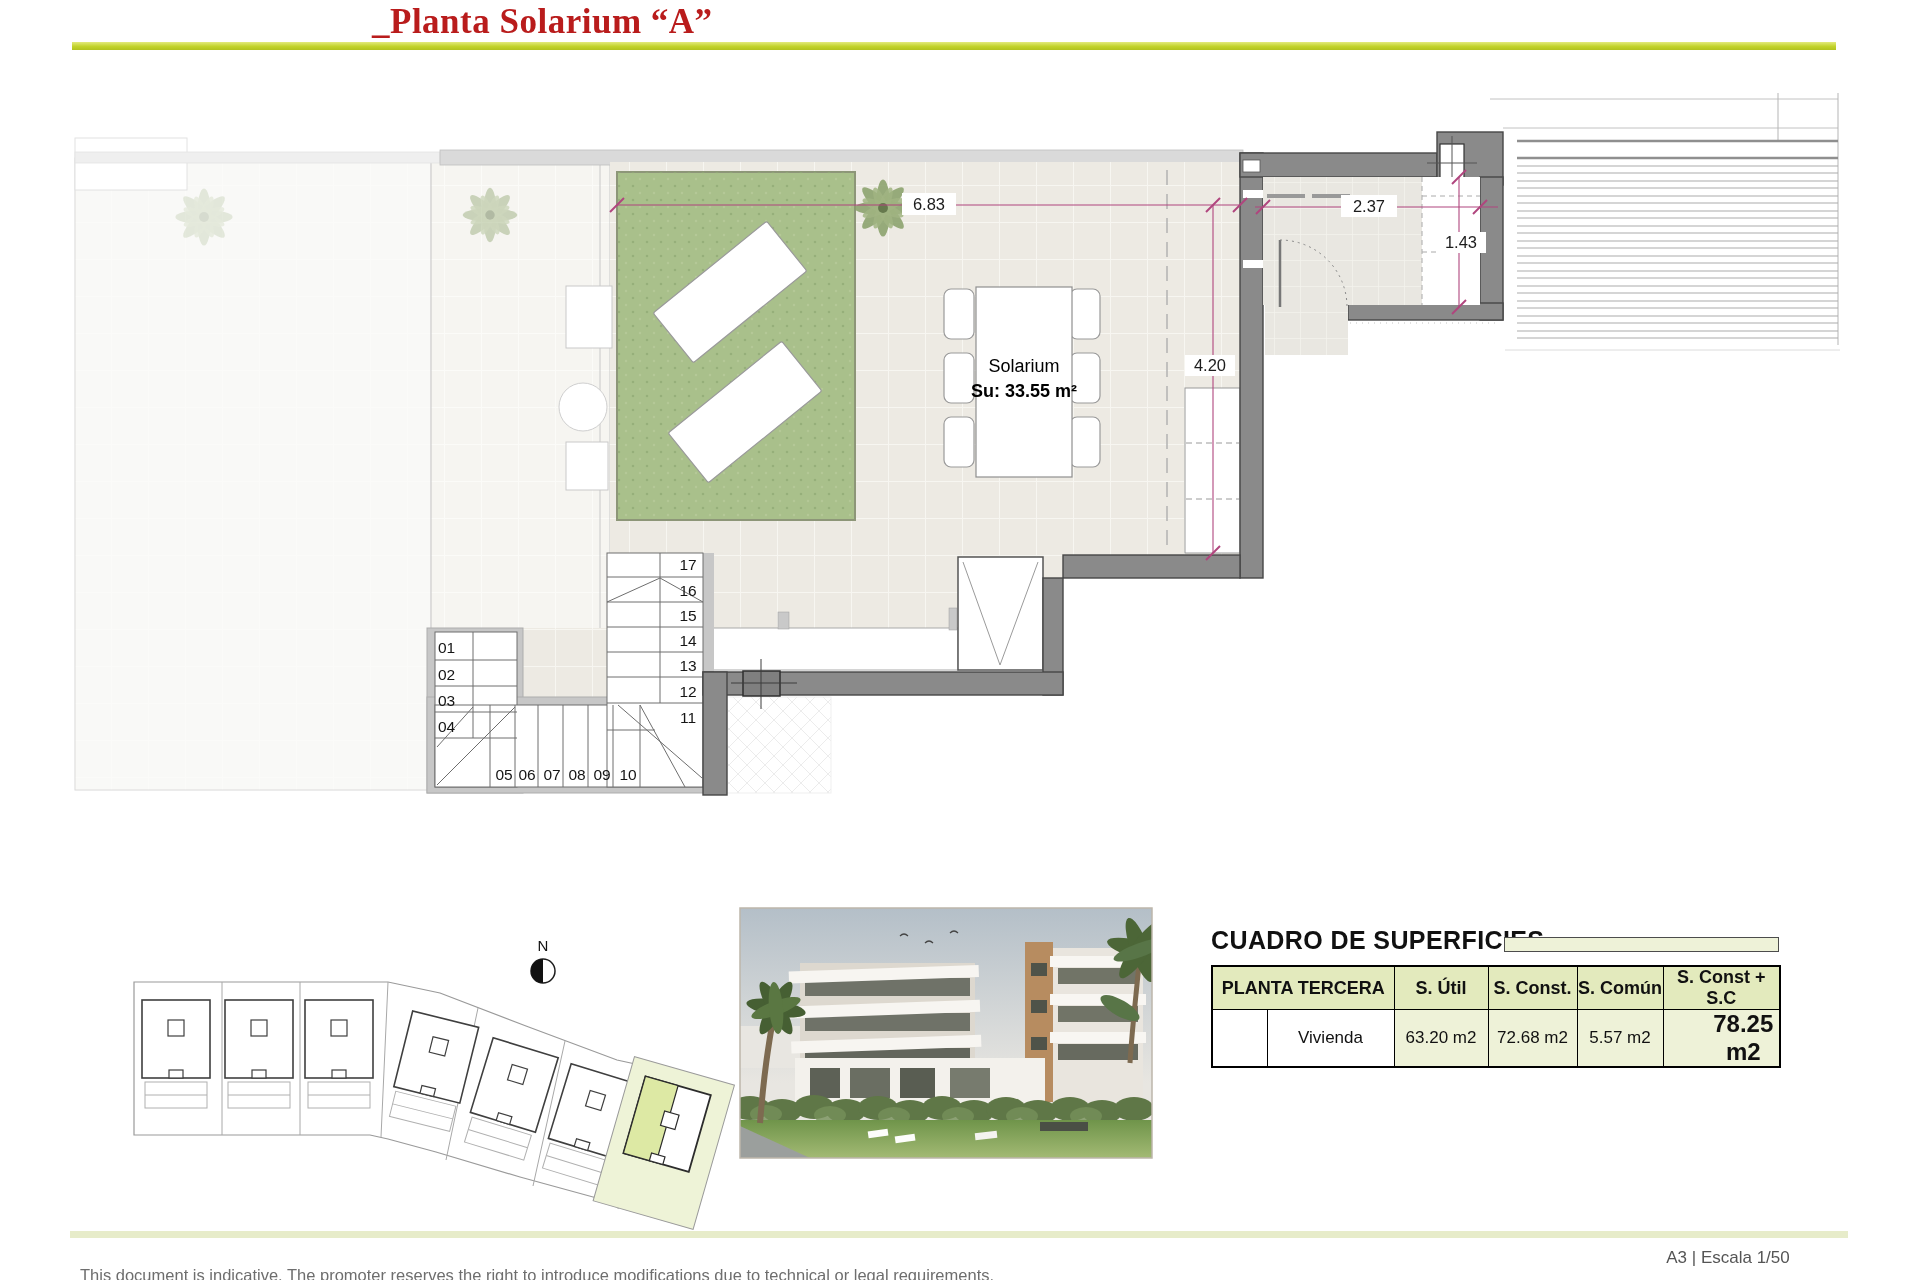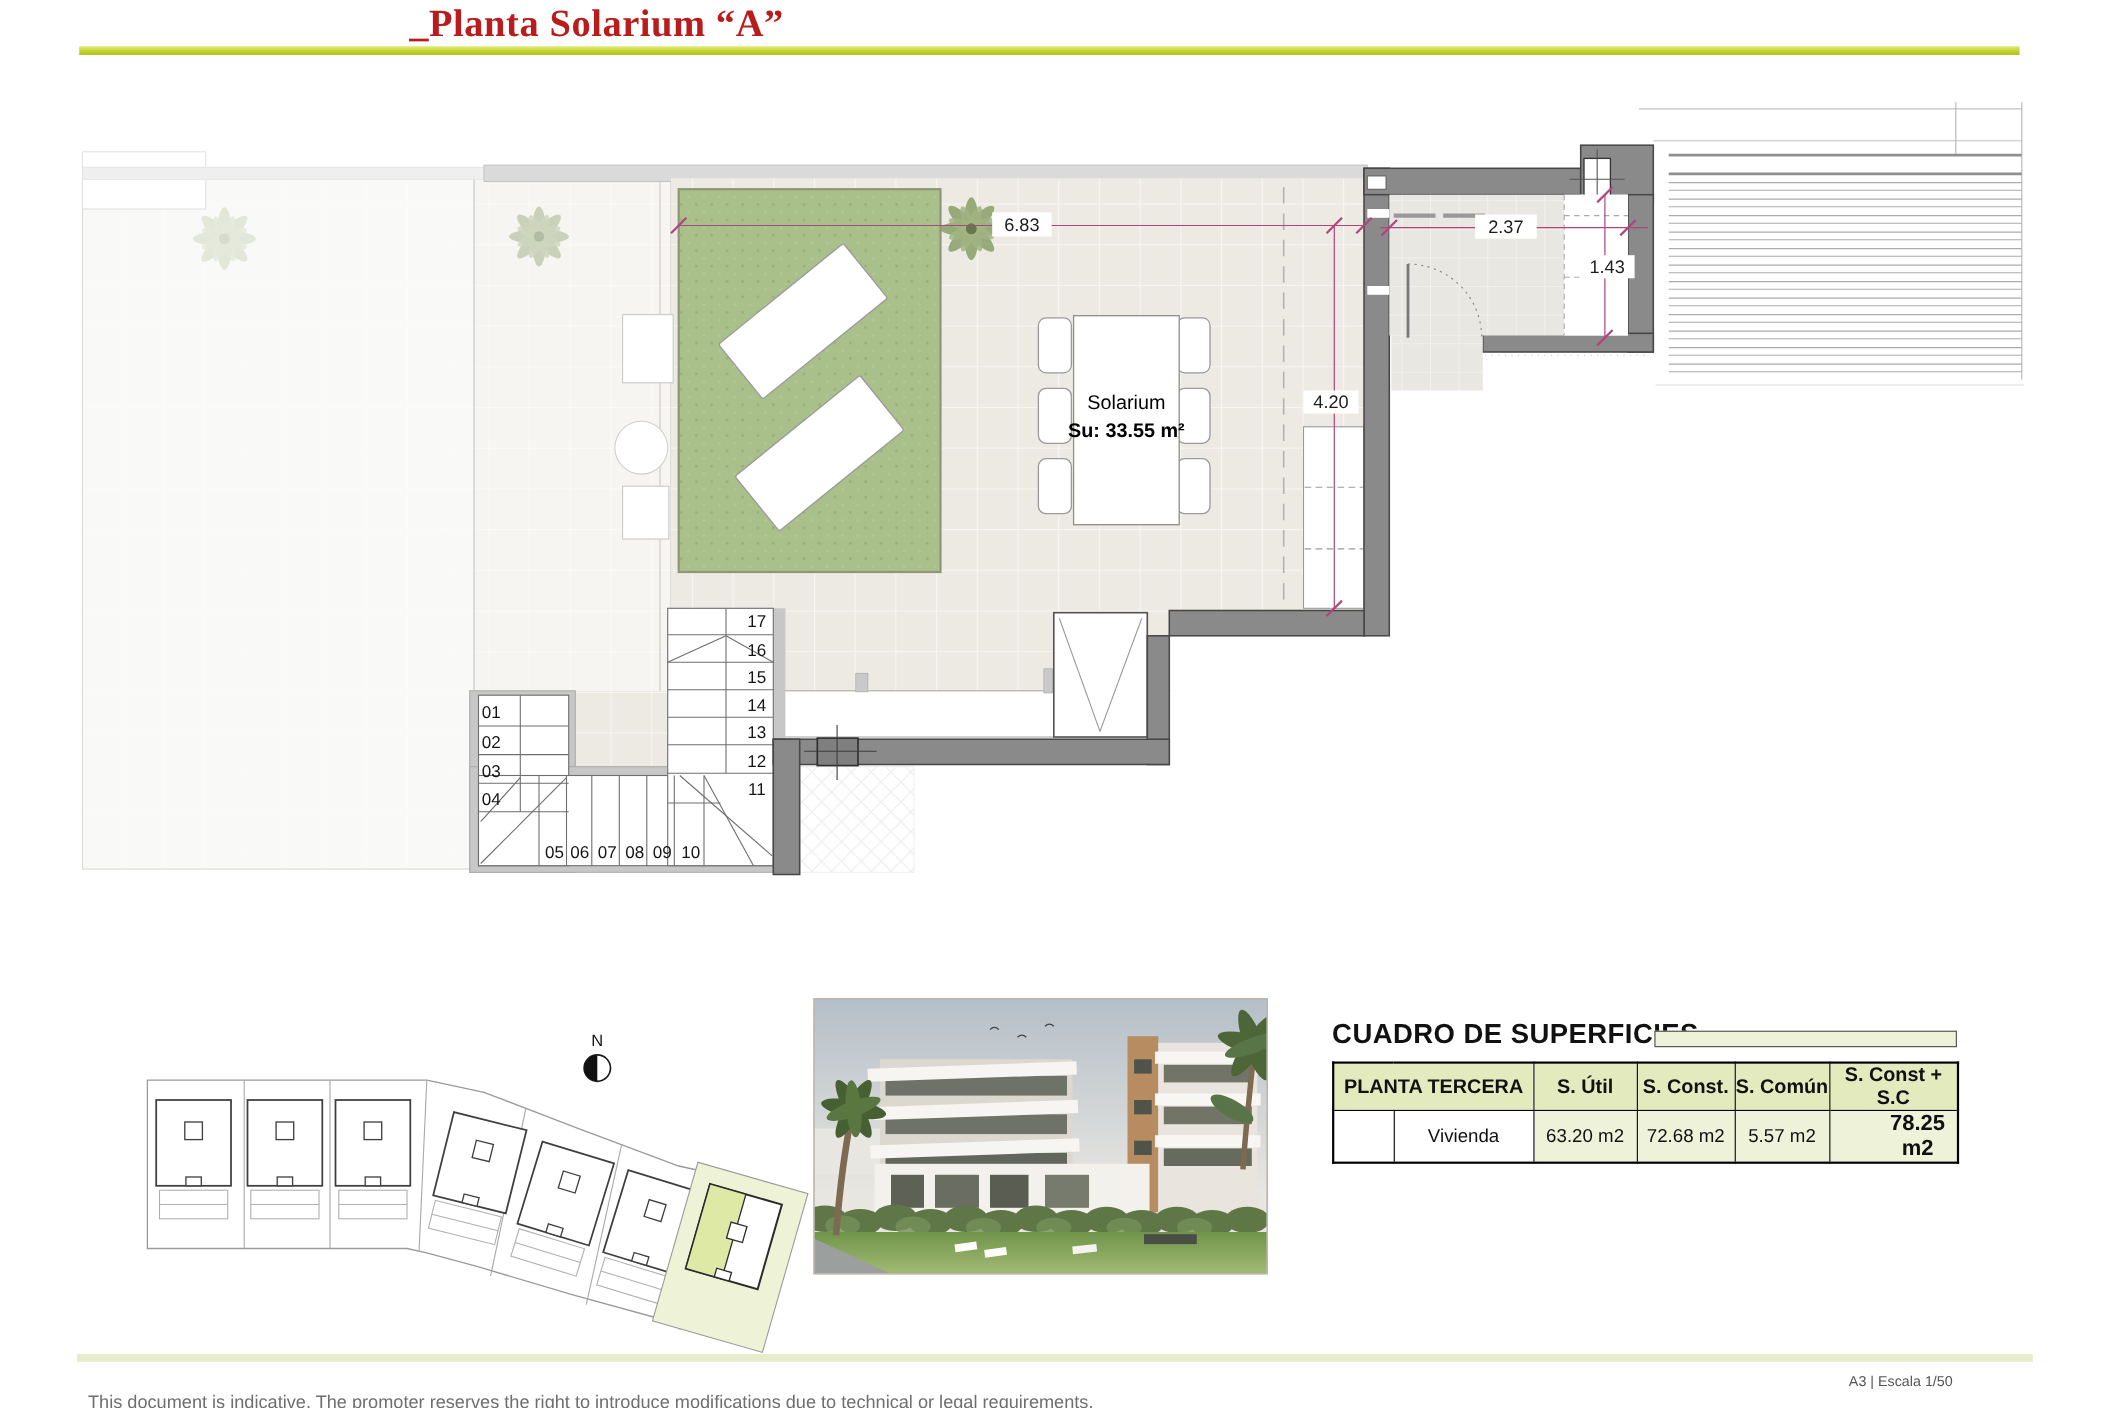--- a/index.html
+++ b/index.html
@@ -16,28 +16,28 @@
   .cuadro-title{font-size:25px;font-weight:bold;color:#111;letter-spacing:.4px;line-height:28px;}
   .cuadro-bar{position:absolute;left:293px;top:11px;width:275px;height:15px;
         background:var(--cell-bg);border:1.5px solid #4c4c4c;box-sizing:border-box;}
   .sup-table{border-collapse:collapse;table-layout:fixed;width:568px;margin-top:11px;
         border:2.5px solid #000;}
   .sup-table th,.sup-table td{border:1.5px solid #000;padding:0;text-align:center;overflow:hidden;
         font-family:"Liberation Sans",sans-serif;}
   .sup-table th{background:var(--header-bg);font-size:18px;font-weight:bold;height:30px;color:#111;}
   .sup-table td{height:33px;font-size:17px;color:#111;background:#fff;margin-left:44px;}
   .sup-table td.val{background:var(--cell-bg);}
-  .sup-table td.total{background:var(--cell-bg);font-weight:bold;font-size:20px;padding-left:44px;}
+  .sup-table td.total{background:var(--cell-bg);font-weight:bold;font-size:24px;padding-left:44px;}
 
   
   .footer-line{position:absolute;left:70px;top:1231px;width:1778px;height:7px;background:var(--accent-light);}
   .foot-es{position:absolute;left:66px;top:1244px;font-size:17.5px;font-weight:bold;color:#1a1a1a;}
   .foot-en{position:absolute;left:80px;top:1266px;font-size:16.5px;color:#6e6e6e;}
   .foot-scale{position:absolute;left:1638px;top:1248px;width:180px;text-align:center;
-        font-size:13px;color:#555;}
+        font-size:17px;color:#555;}
 
   
   .wall{fill:var(--wall);stroke:var(--wall-dark);stroke-width:1.4;}
   .grassfill{fill:var(--grass);stroke:#8d9678;stroke-width:2;}
   .dimline{stroke:var(--dim);stroke-width:1.1;fill:none;}
   .dimtick{stroke:var(--dim);stroke-width:2;}
   .num{font:15.5px "Liberation Sans",sans-serif;fill:#151515;}
   .lbl{font:18px "Liberation Sans",sans-serif;fill:#000;text-anchor:middle;}
   .lblb{font:700 18px "Liberation Sans",sans-serif;fill:#000;text-anchor:middle;}
   .dimt{font:16.5px "Liberation Sans",sans-serif;fill:#1c1c1c;text-anchor:middle;}

